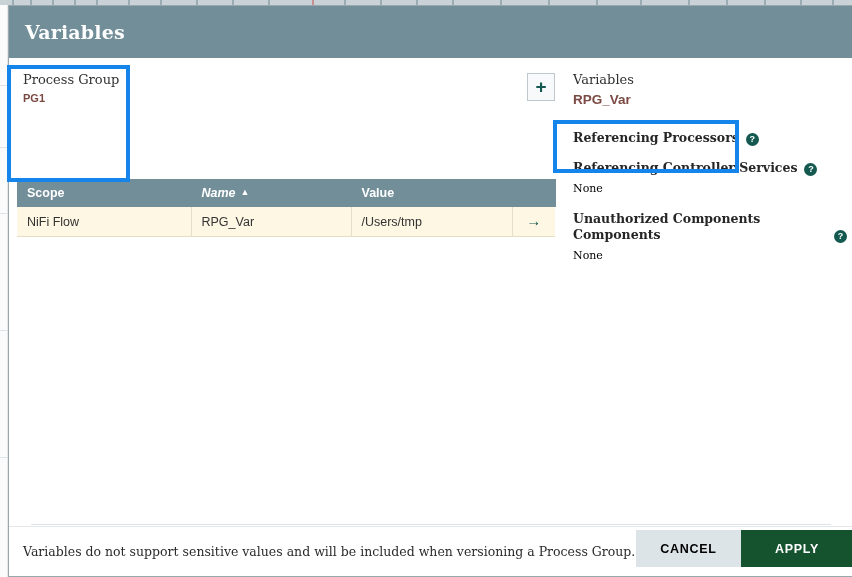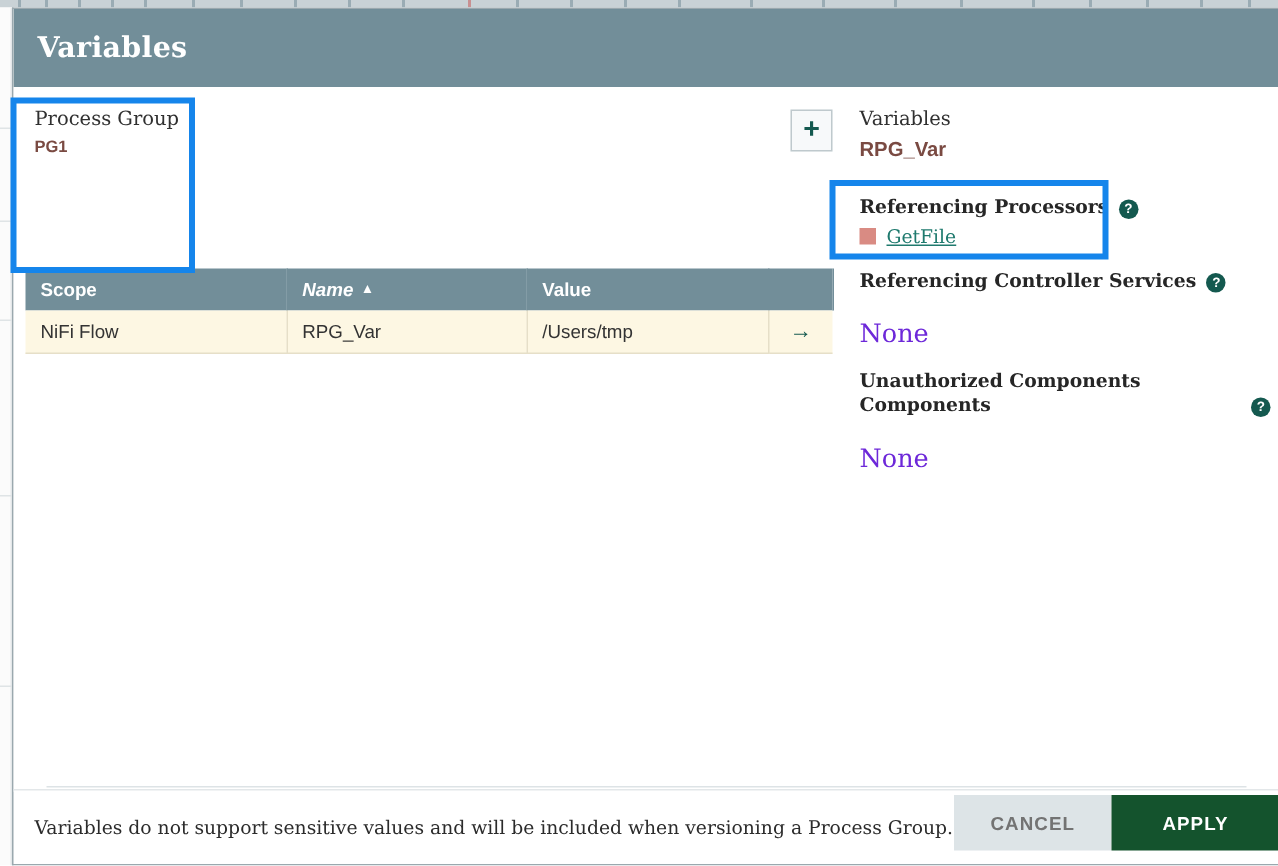--- a/index.html
+++ b/index.html
@@ -230,24 +230,24 @@
     background: #14594f;
     color: #ffffff;
     font-size: 9px;
     font-weight: bold;
     font-family: "Liberation Sans", sans-serif;
     line-height: 13px;
     cursor: pointer;
     flex: none;
   }
   .ref-none {
-    font-size: 17px;
-    color: #6d28d9;
-    font-family: "DejaVu Serif", "Liberation Serif", serif;
-    margin-top: 20px;
+    font-size: 11px;
+    color: #000000;
+    font-family: "DejaVu Serif", "Liberation Serif", serif;
+    margin-top: 4px;
     line-height: 17px;
   }
   .ref-item {
     display: flex;
     align-items: center;
     gap: 7px;
     margin-top: 4px;
   }
   .status-square {
     width: 11px; height: 11px;
@@ -309,21 +309,21 @@
     min-width: 105px;
     border: none;
     font-size: 12.5px;
     font-weight: bold;
     letter-spacing: .7px;
     cursor: pointer;
     font-family: "Liberation Sans", sans-serif;
   }
   .btn-cancel {
     background: #dde4e7;
-    color: #737373;
+    color: #000000;
   }
   .btn-apply {
     background: #14532d;
     color: #ffffff;
     min-width: 112px;
   }
 </style>
 </head>
 <body>
 
@@ -416,24 +416,20 @@
             <div class="sel-var-label">Variables</div>
             <div class="sel-var-value">RPG_Var</div>
           </div>
         </div>
 
         <div class="ref-section first">
           <div class="ref-head">
             <span>Referencing Processors</span>
             <span class="help-icon">?</span>
           </div>
-          <div class="ref-item">
-            <span class="status-square"></span>
-            <span class="ref-link">GetFile</span>
-          </div>
         </div>
 
         <div class="ref-section">
           <div class="ref-head">
             <span>Referencing Controller Services</span>
             <span class="help-icon">?</span>
           </div>
           <div class="ref-none">None</div>
         </div>
 

